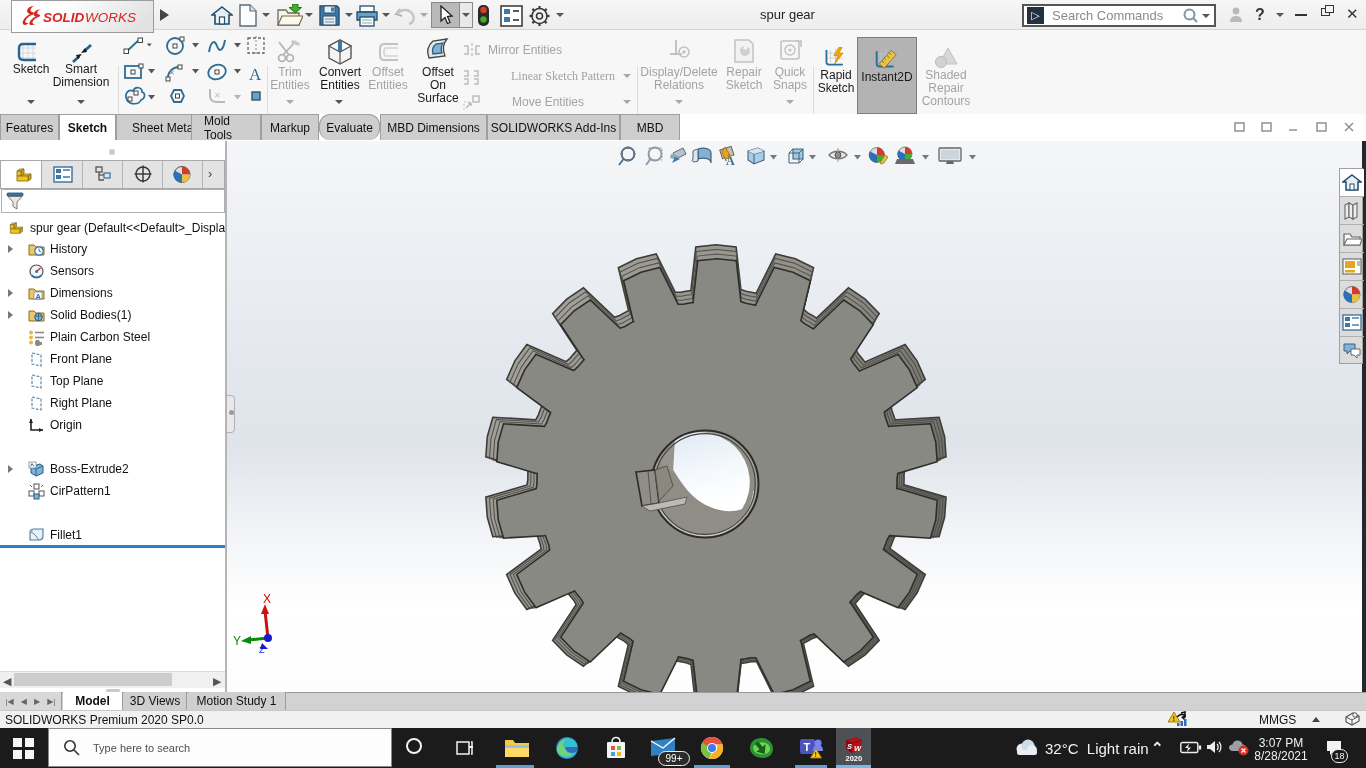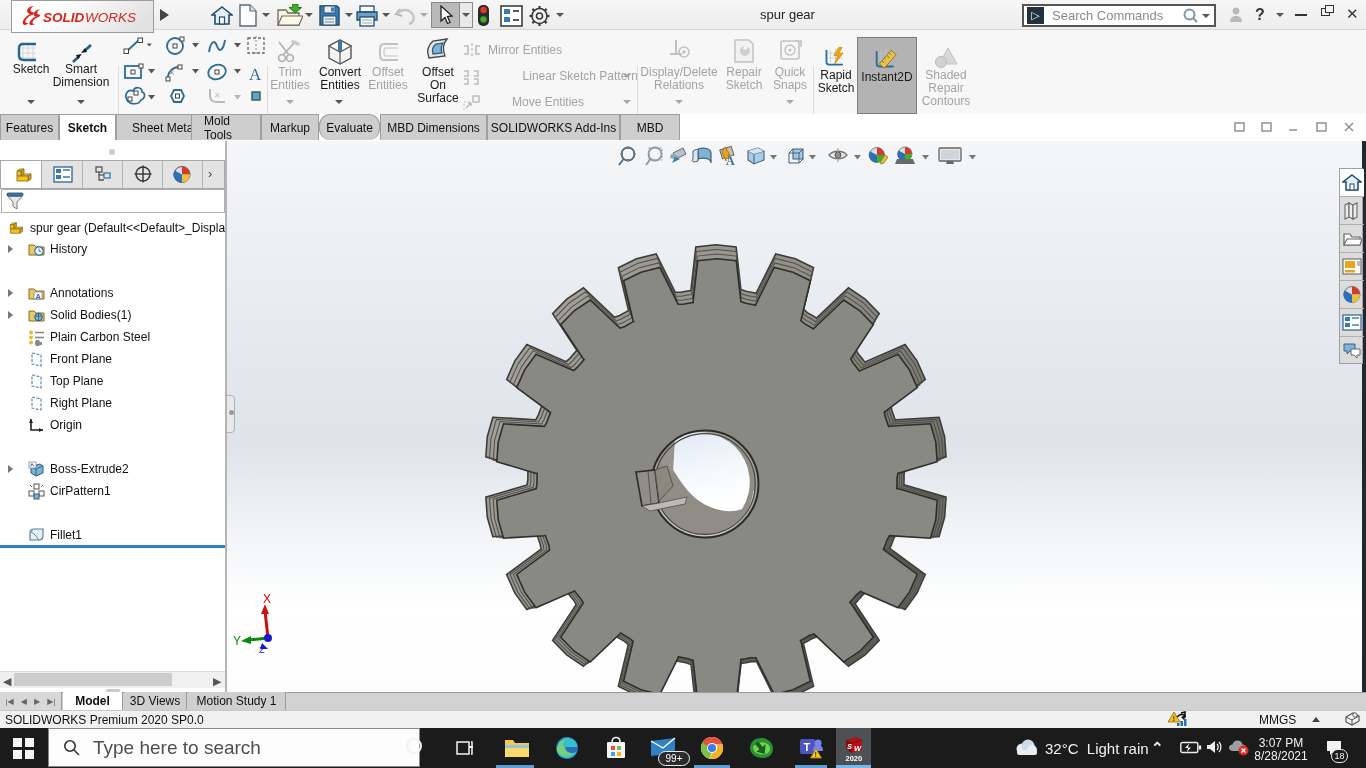--- a/index.html
+++ b/index.html
@@ -29,21 +29,21 @@
 .treerow{position:absolute;left:0;width:227px;height:22px;font-size:12px;color:#111;display:flex;align-items:center;}
 .exp{width:0;height:0;border-top:4px solid transparent;border-bottom:4px solid transparent;border-left:5px solid #777;position:absolute;left:8px;}
 .ticon{position:absolute;left:28px;width:17px;height:17px;}
 .tlabel{position:absolute;left:50px;white-space:nowrap;}
 
 #bottabs{left:0;top:692px;width:1366px;height:18px;background:#d2d2d2;border-top:1px solid #9a9a9a;}
 .btab{position:absolute;top:0;height:18px;background:#cfcfcf;border-right:1px solid #9a9a9a;font-size:12px;color:#111;display:flex;align-items:center;justify-content:center;}
 #statusbar{left:0;top:710px;width:1366px;height:18px;background:#f1f1f0;border-top:1px solid #c9c9c9;font-size:12px;color:#111;}
 
 #taskbar{left:0;top:728px;width:1366px;height:40px;background:#1b1b1b;}
-#tsearch{left:48px;top:728px;width:372px;height:39px;background:#fdfdfd;border:1px solid #888;display:flex;align-items:center;font-size:19px;color:#4e4e4e;}
+#tsearch{left:48px;top:728px;width:344px;height:39px;background:#fdfdfd;border:1px solid #888;display:flex;align-items:center;font-size:11px;color:#4e4e4e;}
 .tbline{position:absolute;top:37px;height:3px;background:#5f9fd4;}
 </style></head>
 <body>
 <div id="stage">
 
 <div id="titlebar" class="abs"></div>
 <div id="logobox" class="abs">
   <svg width="135" height="26" viewBox="0 0 135 26">
     <g fill="#d6261d">
       <path d="M10,21 C8,21 7,19 8,17 C9.5,14 12,11.5 15,10 C13,9.6 11.6,8 12.2,6 C13,3.5 16,2 19,2 C17,3 15.6,4.5 15.5,6 C15.4,7.5 17,8.3 19,8.6 L18.4,10.4 C14.5,11.5 11.5,14 10.5,16.5 C9.8,18.3 11,19.5 13.5,19 C12.5,20.3 11.2,21 10,21 Z"></path>
@@ -290,21 +290,21 @@
       </svg>
   <div class="abs biglabel graylabel" style="left:488px;top:14px;width:120px;text-align:left;">Mirror Entities</div>
   <svg class="abs" style="left:462px;top:38px;" width="20" height="18" viewBox="0 0 20 18">
         <g fill="none" stroke="#bdbdbd" stroke-width="1.5">
           <path d="M2,3 L6,3 L6,8 L2,8"></path>
           <path d="M12,3 L16,3 L16,8 L12,8"></path>
           <path d="M2,11 L6,11 L6,16 L2,16"></path>
           <path d="M12,11 L16,11 L16,16 L12,16"></path>
         </g>
       </svg>
-  <div class="abs biglabel graylabel" style="left:488px;top:40px;width:150px;text-align:right;">Linear Sketch Pattern</div>
+  <div class="abs biglabel graylabel" style="left:488px;top:40px;width:150px;text-align:center;font-family:Liberation Serif, serif;">Linear Sketch Pattern</div>
   <div class="abs dd ddg" style="left:623px;top:44px;"></div>
   <svg class="abs" style="left:462px;top:64px;" width="20" height="18" viewBox="0 0 20 18">
         <path d="M2,16 L2,8 L10,8" fill="none" stroke="#d2d2d2" stroke-width="1.4" stroke-dasharray="2,2"></path>
         <rect x="11" y="2" width="6" height="6" fill="none" stroke="#bdbdbd" stroke-width="1.5"></rect>
         <path d="M4,14 L9,9 M9,9 L9,12 M9,9 L6,9" stroke="#bdbdbd" stroke-width="1.5" fill="none"></path>
       </svg>
   <div class="abs biglabel graylabel" style="left:488px;top:66px;width:120px;text-align:center;">Move Entities</div>
   <div class="abs dd ddg" style="left:623px;top:70px;"></div>
   <div class="rsep abs" style="left:637px;"></div>
   
@@ -641,28 +641,37 @@
         </div>
     <div class="treerow" style="top:97px;">
           <i class="exp"></i>
           <svg class="ticon" viewBox="0 0 17 17">
             <path d="M1,4 L6,4 L8,6 L16,6 L16,14 L1,14 Z" fill="#e8c96a" stroke="#8a6d1f" stroke-width="1"></path>
             <circle cx="11" cy="10" r="4.2" fill="#fff" stroke="#2f6fb5" stroke-width="1.2"></circle>
             <path d="M11,7.5 L11,10 L13,11" stroke="#2f6fb5" stroke-width="1" fill="none"></path>
           </svg>
           <span class="tlabel">History</span>
         </div>
+    <div class="treerow" style="top:119px;">
+          <svg class="ticon" viewBox="0 0 17 17">
+            <circle cx="8.5" cy="8.5" r="6.5" fill="#f4f4f4" stroke="#555" stroke-width="1.2"></circle>
+            <path d="M8.5,8.5 L12.5,5" stroke="#c0392b" stroke-width="1.5"></path>
+            <circle cx="8.5" cy="8.5" r="1.5" fill="#2f6fb5"></circle>
+            <path d="M3.5,12 A6.5,6.5 0 0 0 13.5,12" fill="none" stroke="#2f6fb5" stroke-width="1.5"></path>
+          </svg>
+          <span class="tlabel">Sensors</span>
+        </div>
     <div class="treerow" style="top:141px;">
           <i class="exp"></i>
           <svg class="ticon" viewBox="0 0 17 17">
             <path d="M1,4 L6,4 L8,6 L16,6 L16,14 L1,14 Z" fill="#e8c96a" stroke="#8a6d1f" stroke-width="1"></path>
             <rect x="6" y="7" width="8" height="7" fill="#fff" stroke="#888" stroke-width="0.8"></rect>
             <text x="7.5" y="13.5" font-size="7.5" fill="#2f6fb5" font-weight="bold">A</text>
           </svg>
-          <span class="tlabel">Annotations</span>
+          <span class="tlabel">Dimensions</span>
         </div>
     <div class="treerow" style="top:163px;">
           <i class="exp"></i>
           <svg class="ticon" viewBox="0 0 17 17">
             <path d="M1,4 L6,4 L8,6 L16,6 L16,14 L1,14 Z" fill="#e8c96a" stroke="#8a6d1f" stroke-width="1"></path>
             <circle cx="10.5" cy="10" r="3.8" fill="#7db3d8" stroke="#2a5d80" stroke-width="1"></circle>
             <path d="M7,9 L14,9 M10.5,6.2 L10.5,13.8" stroke="#2a5d80" stroke-width="0.8"></path>
           </svg>
           <span class="tlabel">Solid Bodies(1)</span>
         </div>

